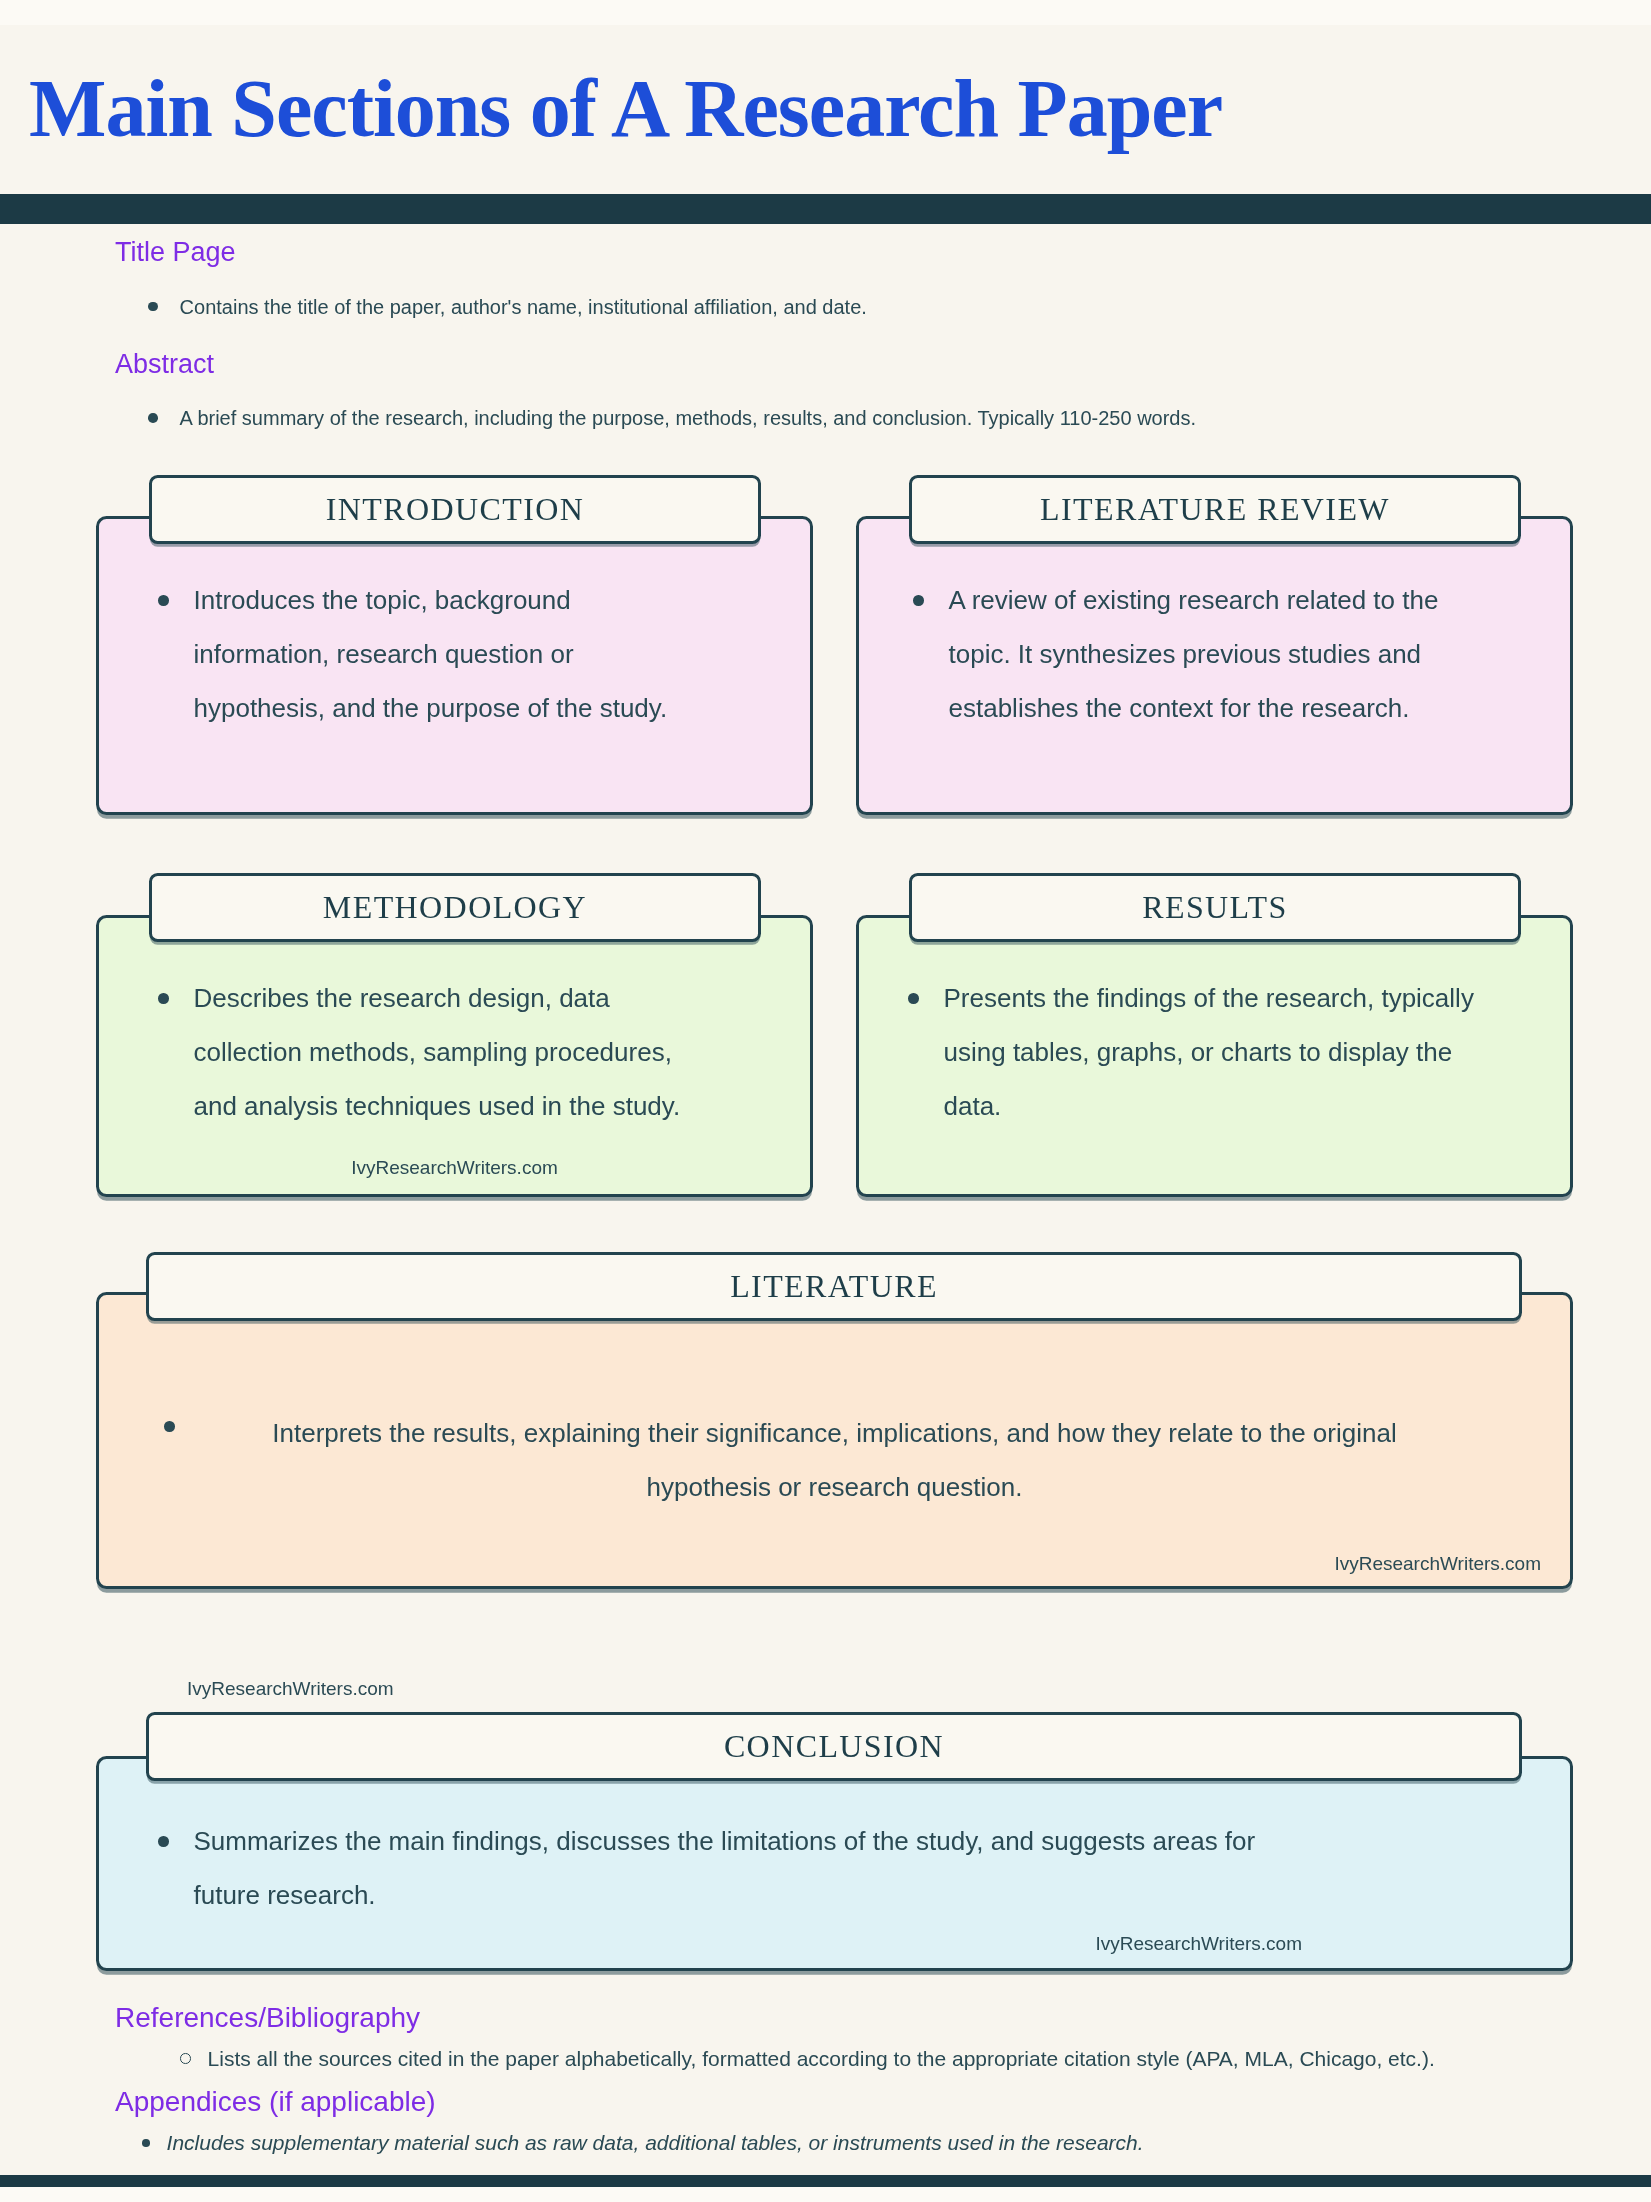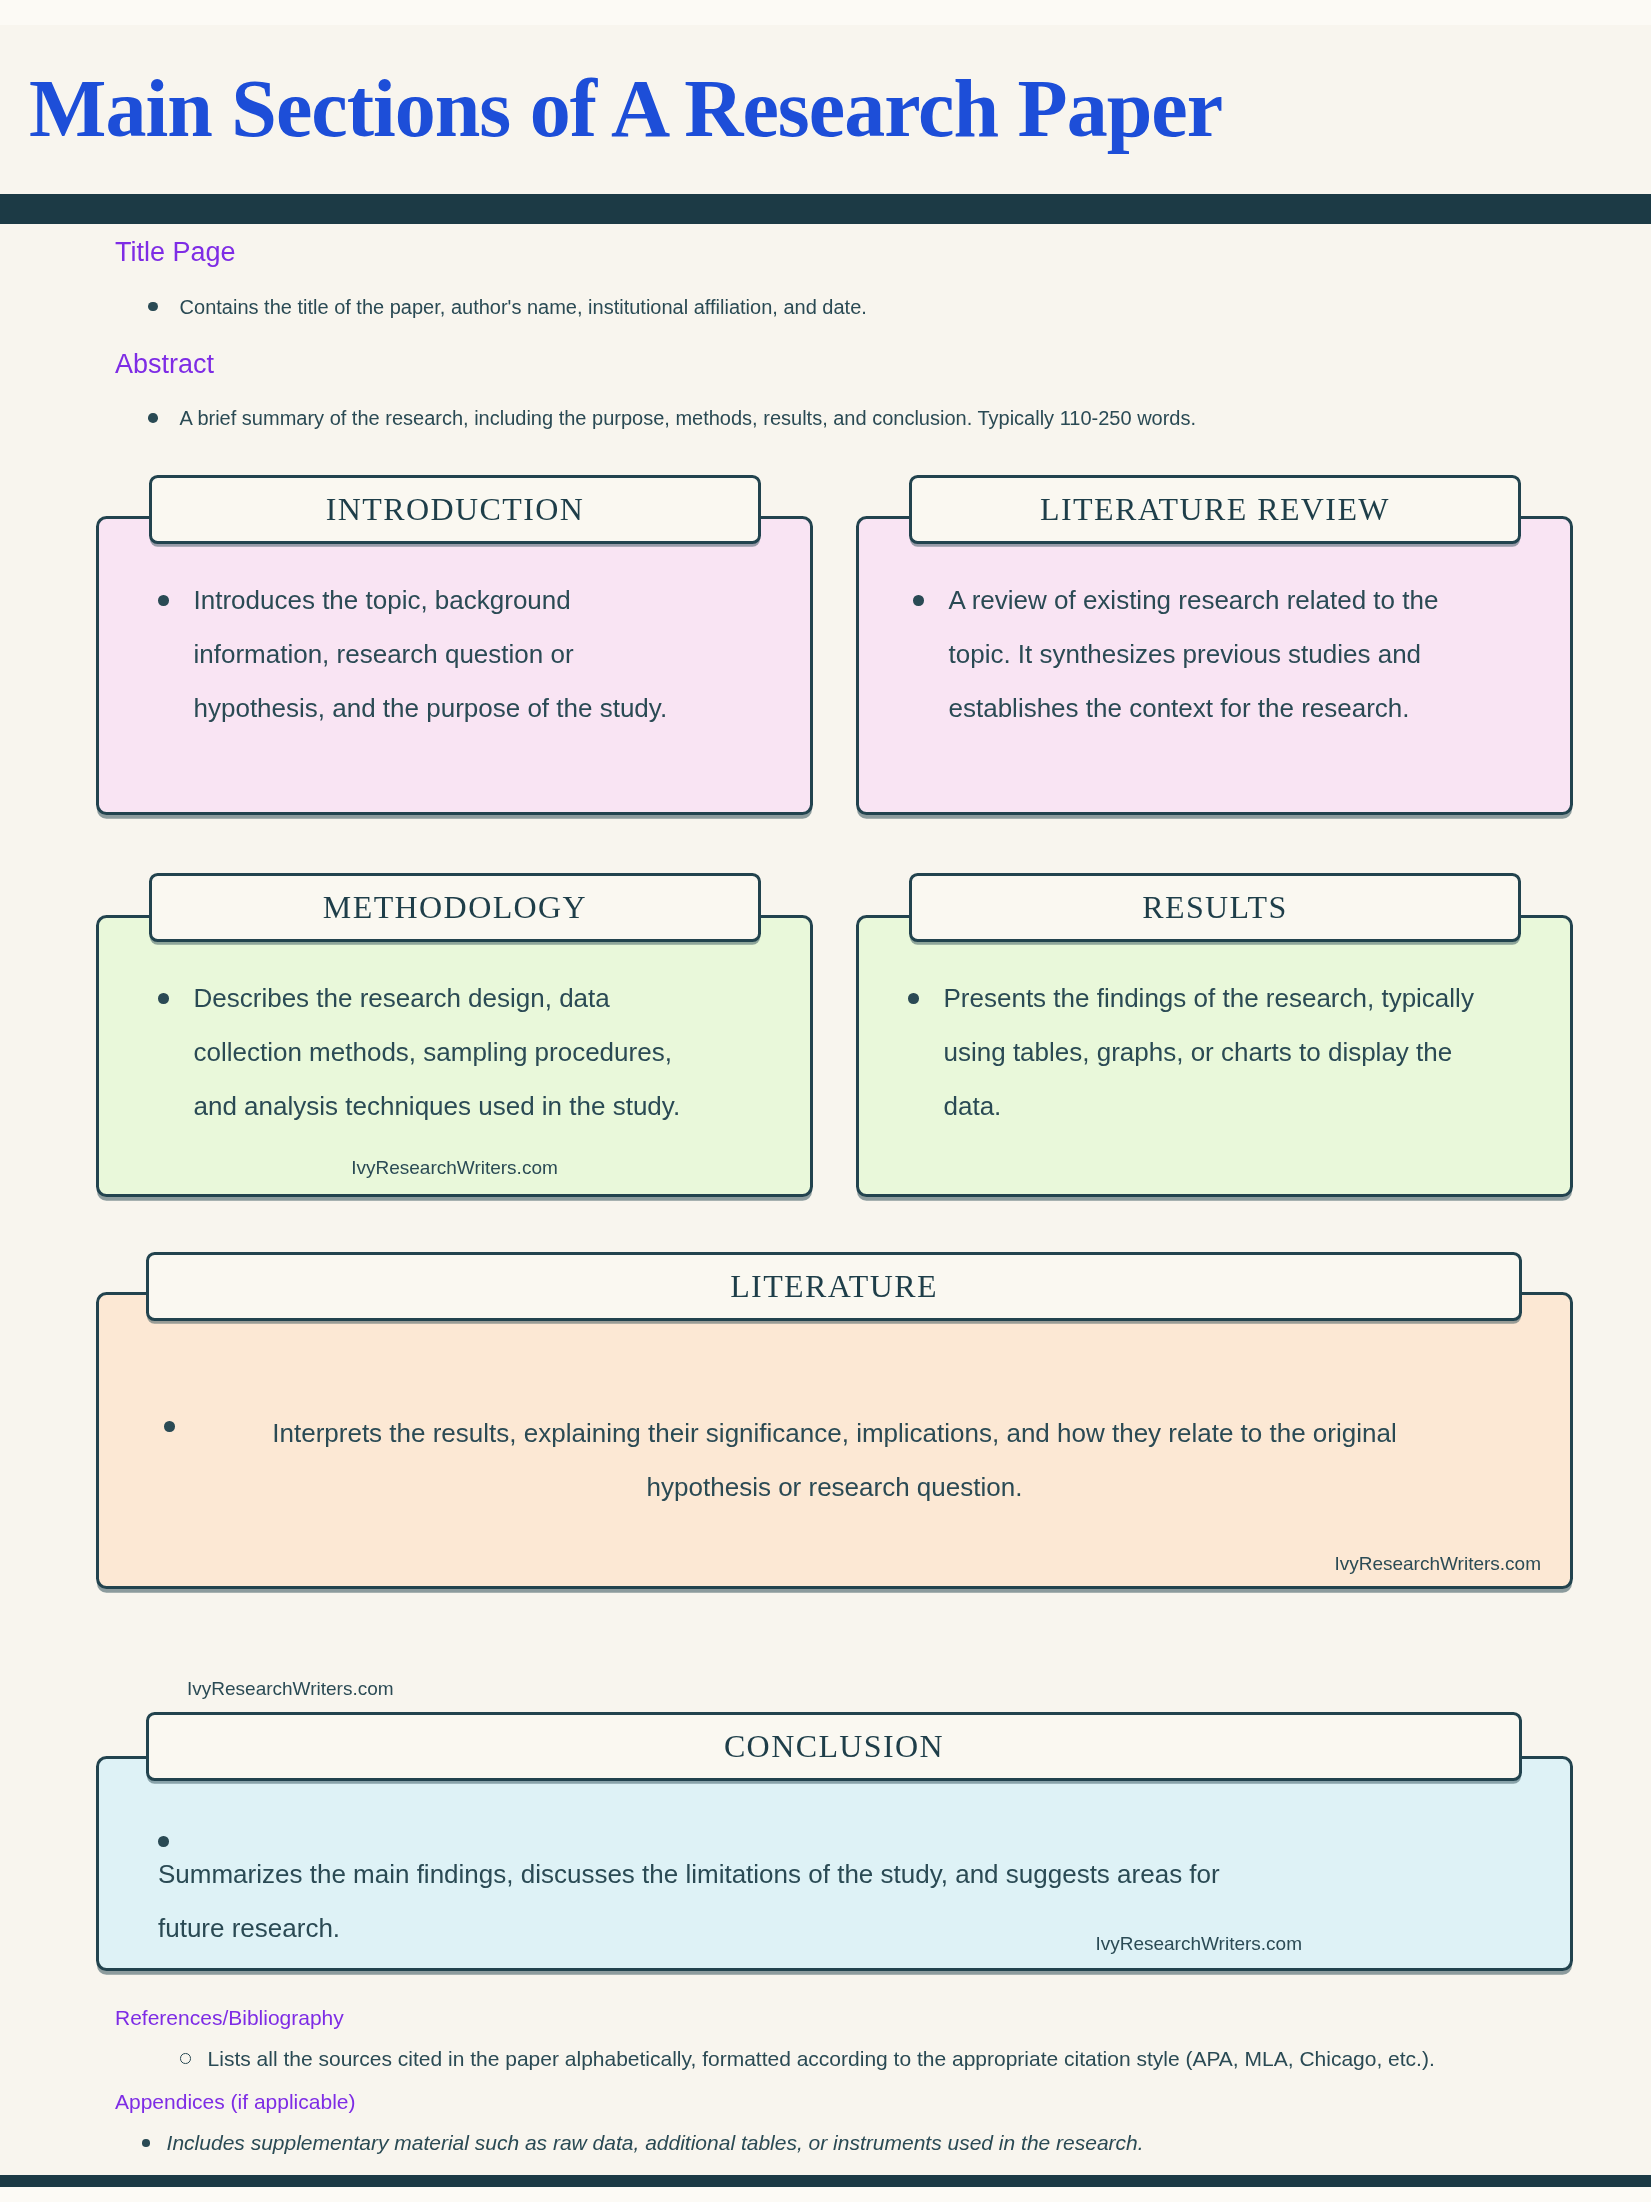--- a/index.html
+++ b/index.html
@@ -62,21 +62,21 @@
   .disc-dot{
     position:absolute; left:65px; top:126px;
     width:10.5px; height:10.5px; border-radius:50%; background:#2a4a54;
   }
   .disc-text{
     margin:0 auto; text-align:center; width:1161px; padding-top:111px;
     font-size:26px; line-height:54px; color:#2a4a54;
   }
 
   .footer{position:absolute; left:115px; top:2002px; width:1434px;}
-  .footer-heading{font-size:21px; line-height:31px; color:#7e2ce5; margin:0 0 9.6px 0;}
+  .footer-heading{font-size:28px; line-height:31px; color:#7e2ce5; margin:0 0 9.6px 0;}
   .footer .bullet-text{font-size:21px; line-height:32px;}
   .footer .row-ref{margin:0 0 11.5px 65px;}
   .footer .row-app{margin:0 0 0 27px;}
   .footer .row-app .dot{width:7.6px;height:7.6px;margin:12.4px 17px 0 0;}
 
   .standalone-wm{position:absolute; left:187px; top:1678px; font-size:19px; color:#2b4b55;}
 </style>
 </head>
 <body>
 
@@ -161,21 +161,21 @@
     </div>
   </div>
 
   <div class="standalone-wm">IvyResearchWriters.com</div>
 
   <div class="card" style="left:96px; top:1712px; width:1477px; height:259px;">
     <div class="card-tab" style="left:50px; width:1376px;">
       <span>CONCLUSION</span>
     </div>
     <div class="card-body" style="top: 44px; height: 215px; background: rgb(222, 242, 246);">
-      <div class="card-bullet" style="padding:55px 0 0 59px;flex-direction:column;">
+      <div class="card-bullet" style="padding:55px 0 0 59px;">
         <span class="dot"></span>
         <span class="card-text" style="max-width:1133px;">Summarizes the main findings, discusses the limitations of the study, and suggests areas for future research.</span>
       </div>
       <div class="watermark" style="right:268px; bottom:13.4px;">IvyResearchWriters.com</div>
     </div>
   </div>
 
   <div class="footer">
     <div class="footer-heading">References/Bibliography</div>
     <div class="bullet-row row-ref">

